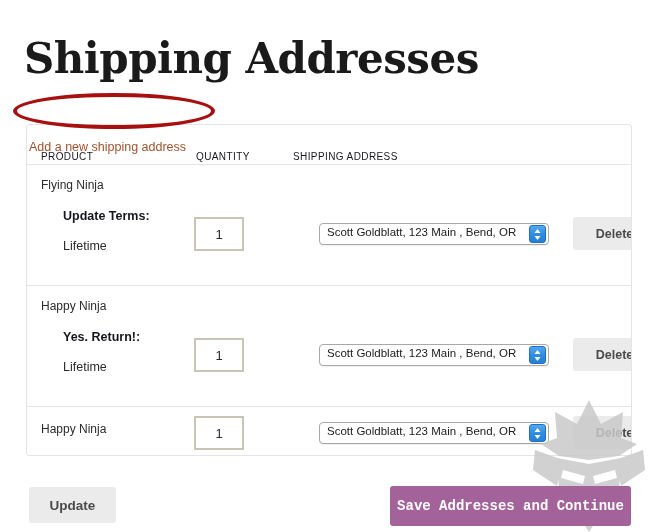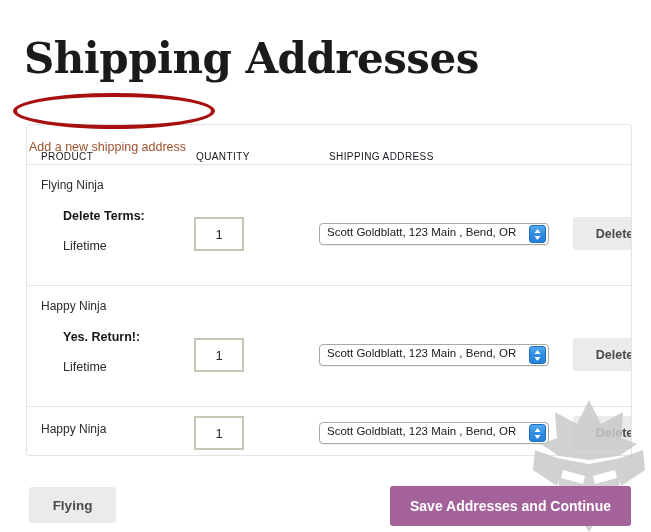--- a/index.html
+++ b/index.html
@@ -78,21 +78,21 @@
     position: absolute;
     top: 26px;
     font-size: 10px;
     font-weight: 400;
     letter-spacing: 0.4px;
     color: #17171f;
     white-space: nowrap;
   }
   .th-product  { left: 14px; }
   .th-quantity { left: 169px; }
-  .th-address  { left: 266px; margin-left: 36px; }
+  .th-address  { left: 266px; }
 
   .trow {
     position: relative;
     border-bottom: 1px solid #e4e4e4;
   }
   .trow.tall { height: 121px; }
   .trow.short { height: 48px; }
   .trow:last-child { border-bottom: none; }
 
   .prod-name {
@@ -206,21 +206,21 @@
     color: #4a4a4a;
     cursor: pointer;
   }
   .btn-save {
     position: absolute;
     left: 390px; top: 486px;
     width: 241px; height: 40px;
     background: #a4629a;
     border: none;
     border-radius: 3px;
-    font-family: Liberation Sans, sans-serif;
+    font-family: Liberation Mono, monospace;
     font-size: 14px;
     font-weight: 700;
     color: #ffffff;
     cursor: pointer;
     z-index: 6;
   }
 </style>
 </head>
 <body>
 
@@ -260,21 +260,21 @@
   <div class="table-wrap">
 
     <div class="thead">
       <div class="th th-product">PRODUCT</div>
       <div class="th th-quantity">QUANTITY</div>
       <div class="th th-address">SHIPPING ADDRESS</div>
     </div>
 
     <div class="trow tall">
       <div class="prod-name">Flying Ninja</div>
-      <div class="meta-label">Delete Terms:</div>
+      <div class="meta-label">Update Terms:</div>
       <div class="meta-value">Lifetime</div>
       <input class="qty-input" type="text" value="1" style="">
       <div class="sel-wrap">
         <div class="sel-box"></div>
         <div class="sel-text">Scott Goldblatt, 123 Main , Bend, OR</div>
         <div class="sel-arrow">
           <svg width="9" height="13" viewBox="0 0 9 13">
             <path d="M4.5 1 L7.5 5 L1.5 5 Z" fill="#ffffff"></path>
             <path d="M4.5 12 L7.5 8 L1.5 8 Z" fill="#ffffff"></path>
           </svg>
@@ -312,16 +312,16 @@
             <path d="M4.5 1 L7.5 5 L1.5 5 Z" fill="#ffffff"></path>
             <path d="M4.5 12 L7.5 8 L1.5 8 Z" fill="#ffffff"></path>
           </svg>
         </div>
       </div>
       <button class="btn-delete">Delete</button>
     </div>
 
   </div>
 
-  <button class="btn-update">Flying</button>
+  <button class="btn-update">Update</button>
   <button class="btn-save">Save Addresses and Continue</button>
 
 </div>
 
 </body></html>

